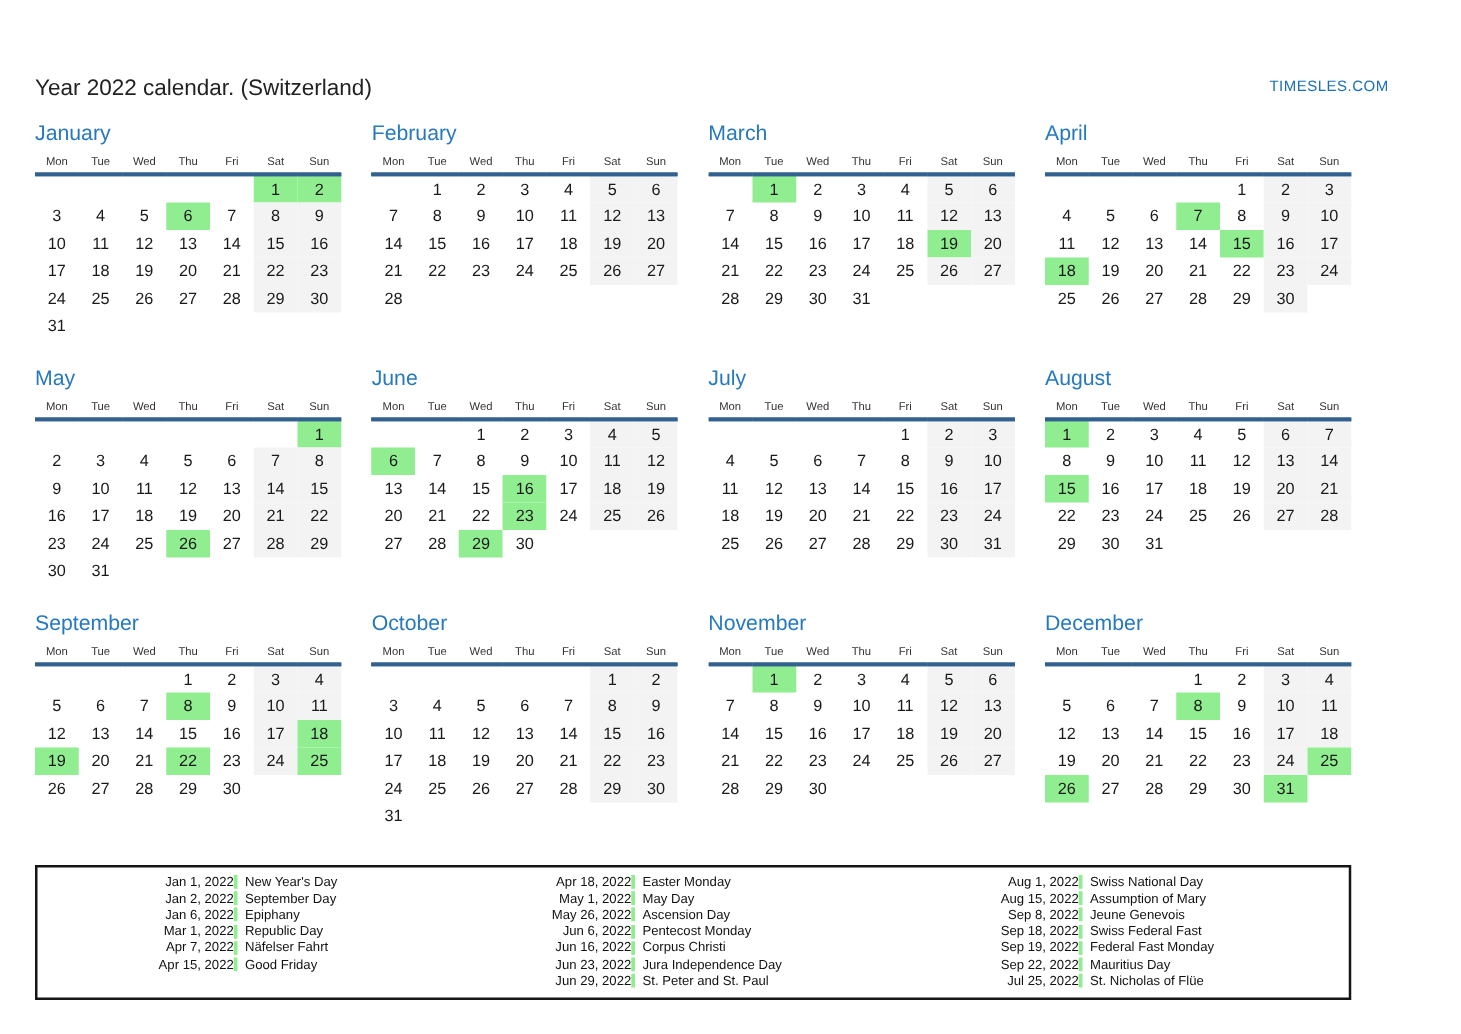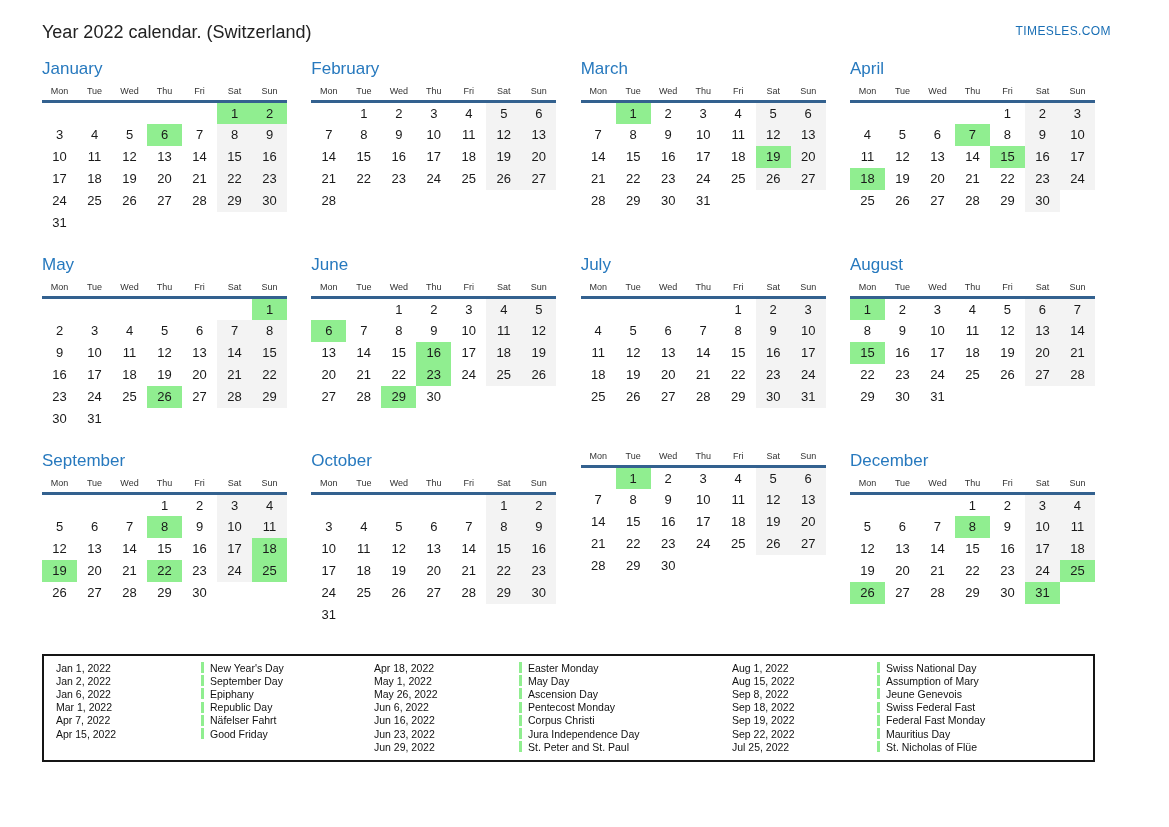--- a/index.html
+++ b/index.html
@@ -8,21 +8,21 @@
     --accent:#2779be;
     --line:#33618f;
     --sitelink:#1a6fb5;
   }
   *{box-sizing:border-box;margin:0;padding:0;}
   html,body{background:#fff;}
   body{
     width:1169px;height:827px;overflow:hidden;
     font-family:"Liberation Sans",sans-serif;color:#1a1a1a;
   }
-  .page{padding:16px 58px 0 42px;}
+  .page{padding:16px 58px 0 28px;margin-top:38px;}
   header{display:flex;justify-content:space-between;align-items:flex-start;}
   .page-title{font-size:18px;font-weight:400;color:#222;padding-top:6px;}
   .site-link{font-size:12px;color:var(--sitelink);text-decoration:none;letter-spacing:.4px;padding-top:8px;cursor:pointer;}
   .months-grid{
     margin-top:16px;width:1053px;
     display:grid;grid-template-columns:repeat(4,245px);
     justify-content:space-between;row-gap:5px;
   }
   .month{height:191px;}
   .month-title{font-size:17px;color:var(--accent);text-align:left;margin-bottom:7px;}
@@ -35,21 +35,21 @@
     width:35px;height:22px;text-align:center;font-size:13px;color:#1a1a1a;
   }
   td.weekend{background:var(--weekend);}
   td.holiday{background:var(--green);}
   .legend{
     margin-top:12px;width:1053px;border:2px solid #151515;
     padding:5px 12px 7px 12px;
     display:grid;grid-template-columns:318px 358px auto;
   }
   .legend-row{display:flex;align-items:center;height:13.2px;font-size:10.5px;}
-  .legend-date{width:145px;flex-shrink:0;color:#111;}
+  .legend-date{width:145px;flex-shrink:0;color:#111;text-align:right;}
   .legend-name{display:flex;align-items:center;color:#111;}
   .legend-marker{display:inline-block;width:3px;height:11px;background:var(--green);margin-right:6px;flex-shrink:0;}
 </style>
 </head>
 <body>
 
 <div class="page">
   <header>
     <h1 class="page-title">Year 2022 calendar. (Switzerland)</h1>
     <a class="site-link">TIMESLES.COM</a>
@@ -717,20 +717,21 @@
               <td></td>
               <td></td>
               <td></td>
               <td></td>
             </tr>
           </tbody>
     </table>
   </div>
 
   <div class="month">
+    <div class="month-title">November</div>
     <table class="month-table">
       <thead>
             <tr>
               <th>Mon</th>
               <th>Tue</th>
               <th>Wed</th>
               <th>Thu</th>
               <th>Fri</th>
               <th>Sat</th>
               <th>Sun</th>

